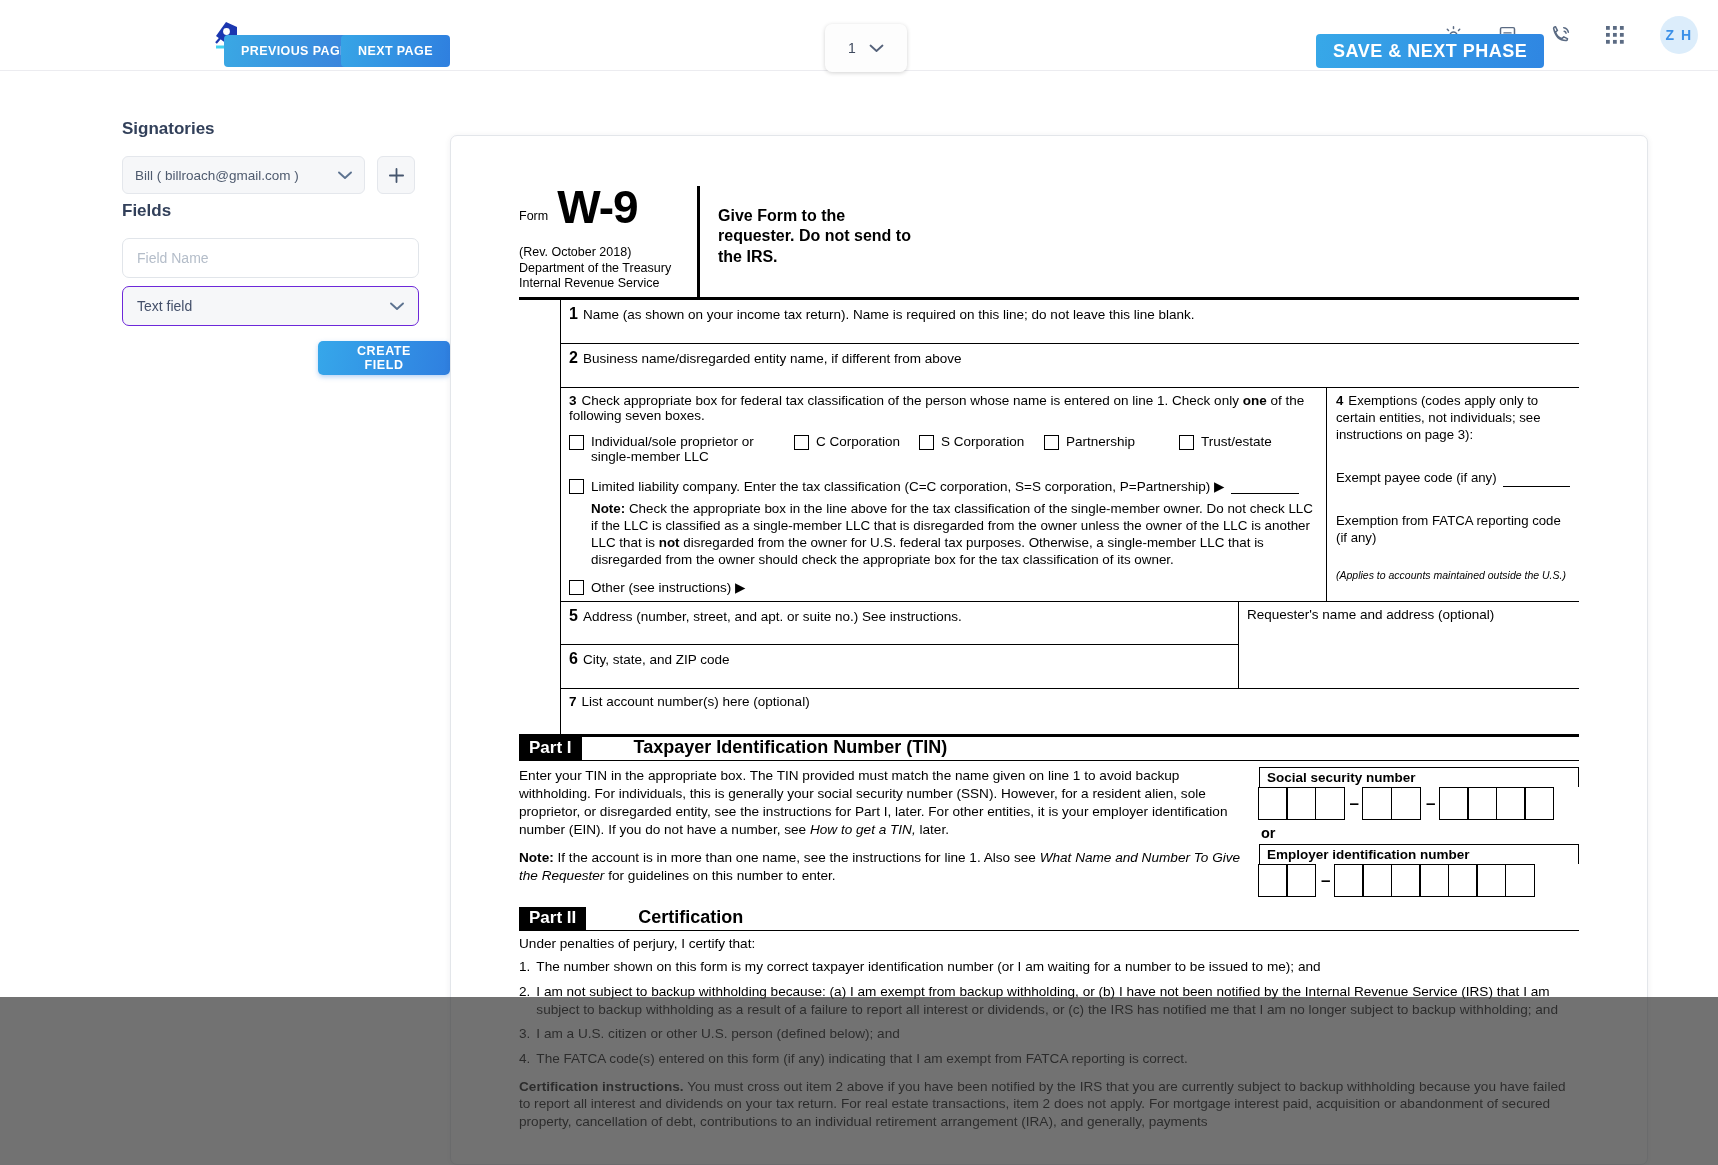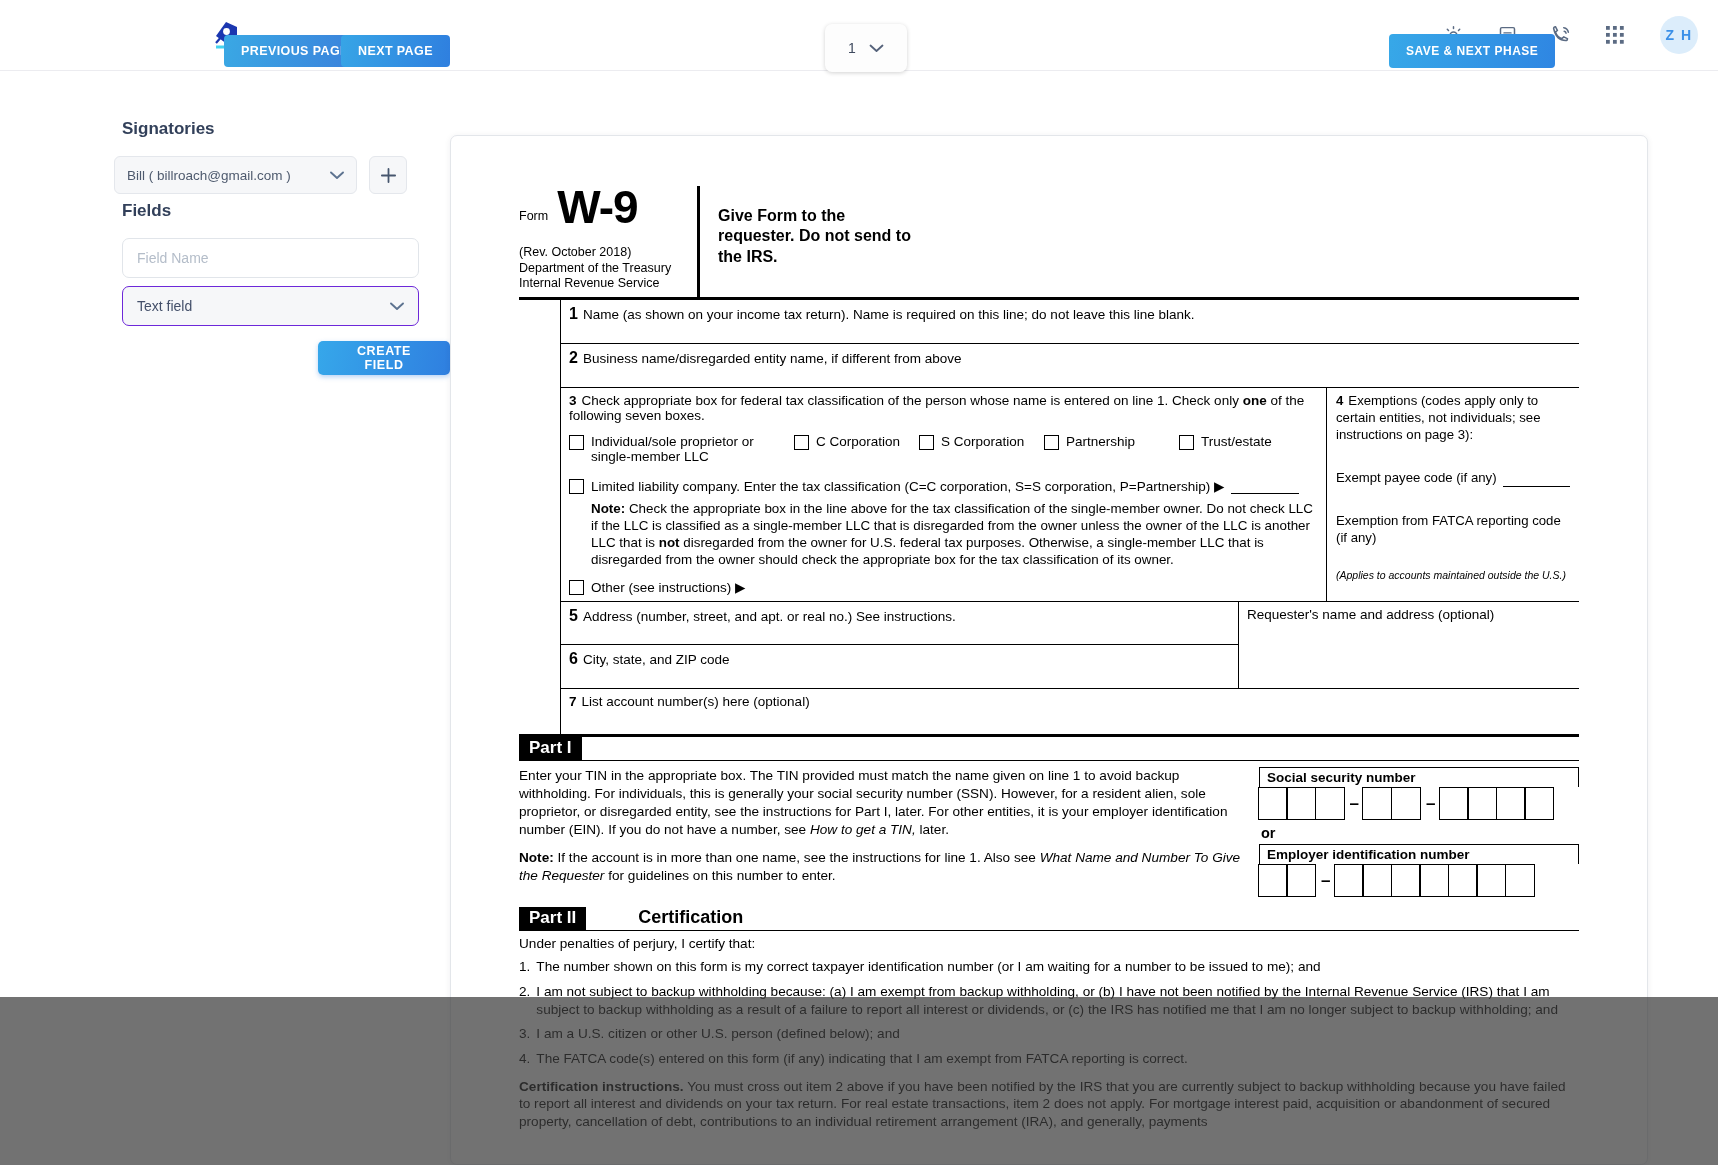--- a/index.html
+++ b/index.html
@@ -37,21 +37,21 @@
   }
 
   
   .sidebar { position: absolute; top: 71px; left: 0; width: 450px; height: 1094px; background: #fff; }
   .side-title {
     position: absolute; left: 122px; font-size: 17px; font-weight: 700; color: #32405a;
   }
   .t-signatories { top: 48px; }
   .t-fields { top: 130px; }
 
-  .sig-row { position: absolute; left: 114px; top: 85px; display: flex; gap: 12px; align-items: center; }
+  .sig-row { position: absolute; left: 122px; top: 85px; display: flex; gap: 12px; align-items: center; }
   .select-box {
     width: 243px; height: 38px;
     background: #f6f7f9; border: 1px solid #e4e7ec; border-radius: 6px;
     display: flex; align-items: center; padding: 0 12px;
     font-size: 13.5px; color: #4e5a6e; cursor: pointer;
   }
   .select-box .val { flex: 1; white-space: nowrap; overflow: hidden; text-overflow: ellipsis; }
   .chev { color: #5d7390; font-size: 13px; line-height: 1; }
   .plus-btn {
     width: 38px; height: 38px; background: #f6f7f9;
@@ -213,24 +213,24 @@
   .next-pg { left: 341px; top: 35px; background: linear-gradient(100deg,#37a5e6 0%, #2f7fdf 100%); }
   .page-sel {
     position: absolute; left: 825px; top: 24px;
     width: 82px; height: 48px; background: #fdfdfd;
     border-radius: 7px; display: flex; align-items: center;
     justify-content: center; gap: 13px;
     font-size: 14px; color: #3f4a5e; cursor: pointer;
     box-shadow: 0 1px 4px rgba(0,0,0,.18);
   }
   .save-btn {
-    position: absolute; left: 1389px; top: 34px;
+    position: absolute; left: 1316px; top: 34px;
     height: 34px; padding: 0 17px; border: none; border-radius: 4px;
     background: linear-gradient(100deg,#37a8e8 0%, #2f86e2 100%);
-    color: #fff; font-size: 12px; font-weight: 700; letter-spacing: .5px;
+    color: #fff; font-size: 18px; font-weight: 700; letter-spacing: .5px;
     cursor: pointer; font-family: "Liberation Sans", sans-serif;
   }
 </style>
 </head>
 <body>
 
 <div class="header">
   <div class="logo-wrap">
     <svg width="30" height="32" viewBox="0 0 30 32">
       <path d="M14 3 L25 8 L25 20 L15 25 L4 17 Z" fill="#1b37b0"></path>
@@ -397,39 +397,40 @@
               <span>Exemption from FATCA reporting code (if any)</span>
               <span class="ul2"></span>
             </div>
             <div class="applies">(Applies to accounts maintained outside the U.S.)</div>
           </div>
         </div>
 
         <div class="row56">
           <div class="c56">
             <div class="frow h-addr">
-              <span class="fnum">5</span><span class="ftext">Address (number, street, and apt. or real no.) See instructions.</span>
+              <span class="fnum">5</span><span class="ftext">Address (number, street, and apt. or suite no.) See instructions.</span>
             </div>
             <div class="frow h-addr">
               <span class="fnum">6</span><span class="ftext">City, state, and ZIP code</span>
             </div>
           </div>
           <div class="creq">
             <span>Requester's name and address (optional)</span>
           </div>
         </div>
 
         <div class="row7">
           <span class="fnum">7</span><span class="ftext">List account number(s) here (optional)</span>
         </div>
       </div>
     </div>
 
     <div class="part-bar">
       <div class="part-tag">Part I</div>
+      <div class="part-name">Taxpayer Identification Number (TIN)</div>
     </div>
 
     <div class="p1">
       <div class="p1-left">
         <div>
           <span>Enter your TIN in the appropriate box. The TIN provided must match the name given on line 1 to avoid backup withholding. For individuals, this is generally your social security number (SSN). However, for a resident alien, sole proprietor, or disregarded entity, see the instructions for Part I, later. For other entities, it is your employer identification number (EIN). If you do not have a number, see </span><i>How to get a TIN,</i><span> later.</span>
         </div>
         <p>
           <b>Note:</b><span> If the account is in more than one name, see the instructions for line 1. Also see </span><i>What Name and Number To Give the Requester</i><span> for guidelines on this number to enter.</span>
         </p>

